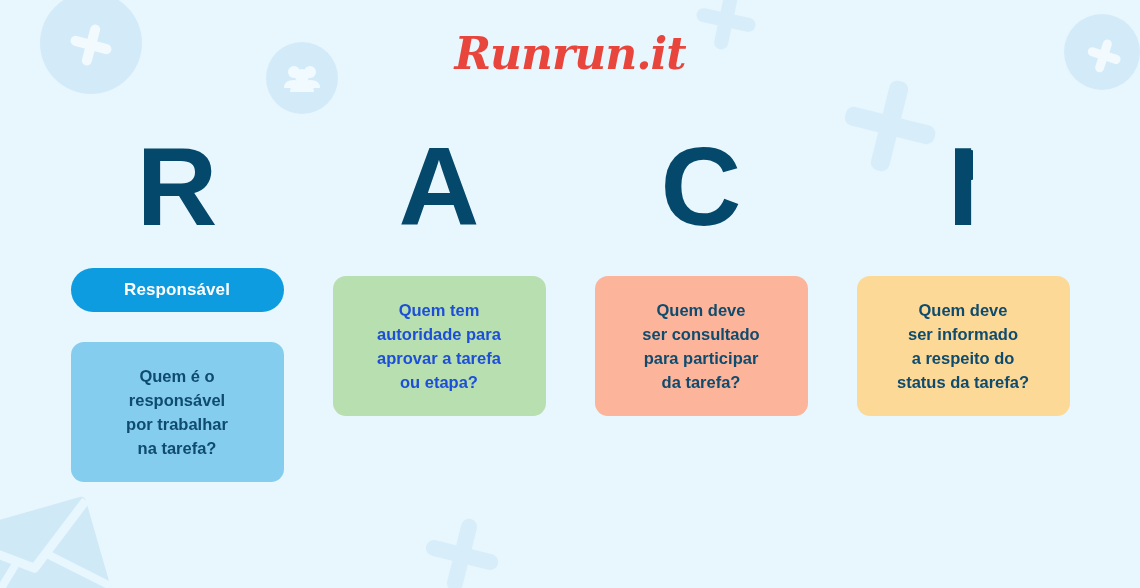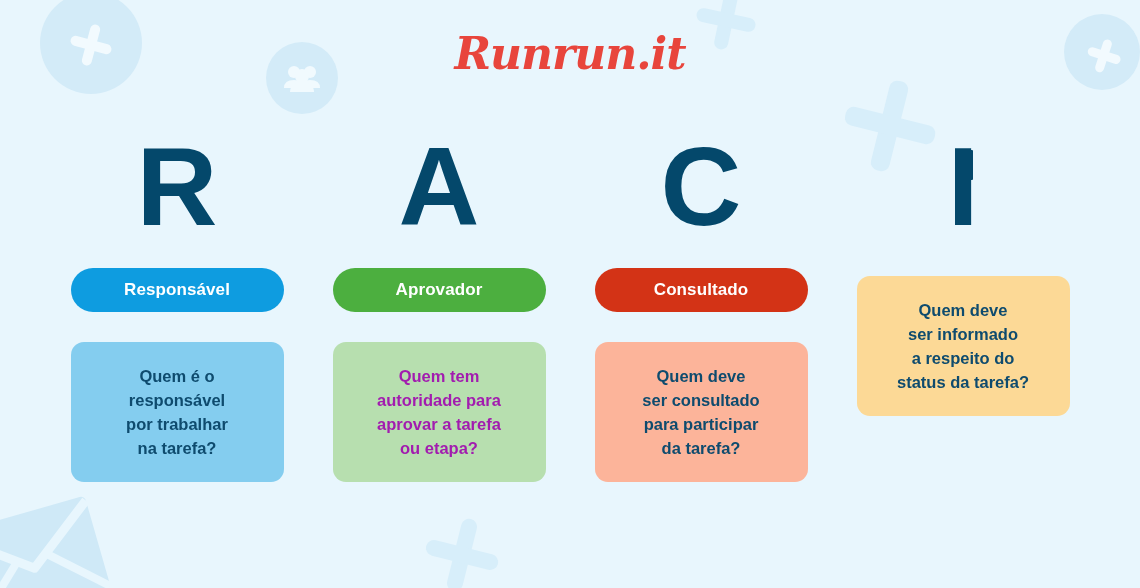--- a/index.html
+++ b/index.html
@@ -196,30 +196,28 @@
       <div class="raci-letter" style="color: rgb(4, 72, 107);">R</div>
       <div class="role-pill" style="background: rgb(14, 156, 224);">Responsável</div>
       <div class="desc-card" style="background: rgb(132, 205, 239); color: rgb(14, 75, 110); white-space: pre-line;">Quem é o
 responsável
 por trabalhar
 na tarefa?</div>
     </div>
 
     <div class="column">
       <div class="raci-letter" style="color: rgb(4, 72, 107);">A</div>
-      <div class="role-pill" style="background: rgb(76, 175, 63);">Aprovador</div>
-      <div class="desc-card" style="background: rgb(183, 223, 175); color: #a21caf; white-space: pre-line;">Quem tem
+      <div class="desc-card" style="background: rgb(183, 223, 175); color: #1d4ed8; white-space: pre-line;">Quem tem
 autoridade para
 aprovar a tarefa
 ou etapa?</div>
     </div>
 
     <div class="column">
       <div class="raci-letter" style="color: rgb(4, 72, 107);">C</div>
-      <div class="role-pill" style="background: rgb(211, 51, 22);">Consultado</div>
       <div class="desc-card" style="background: rgb(252, 180, 154); color: rgb(14, 75, 110); white-space: pre-line;">Quem deve
 ser consultado
 para participar
 da tarefa?</div>
     </div>
 
     <div class="column">
       <div class="raci-letter" style="color: rgb(4, 72, 107);">I</div>
       <div class="desc-card" style="background: rgb(252, 217, 150); color: rgb(14, 75, 110); white-space: pre-line;">Quem deve
 ser informado

